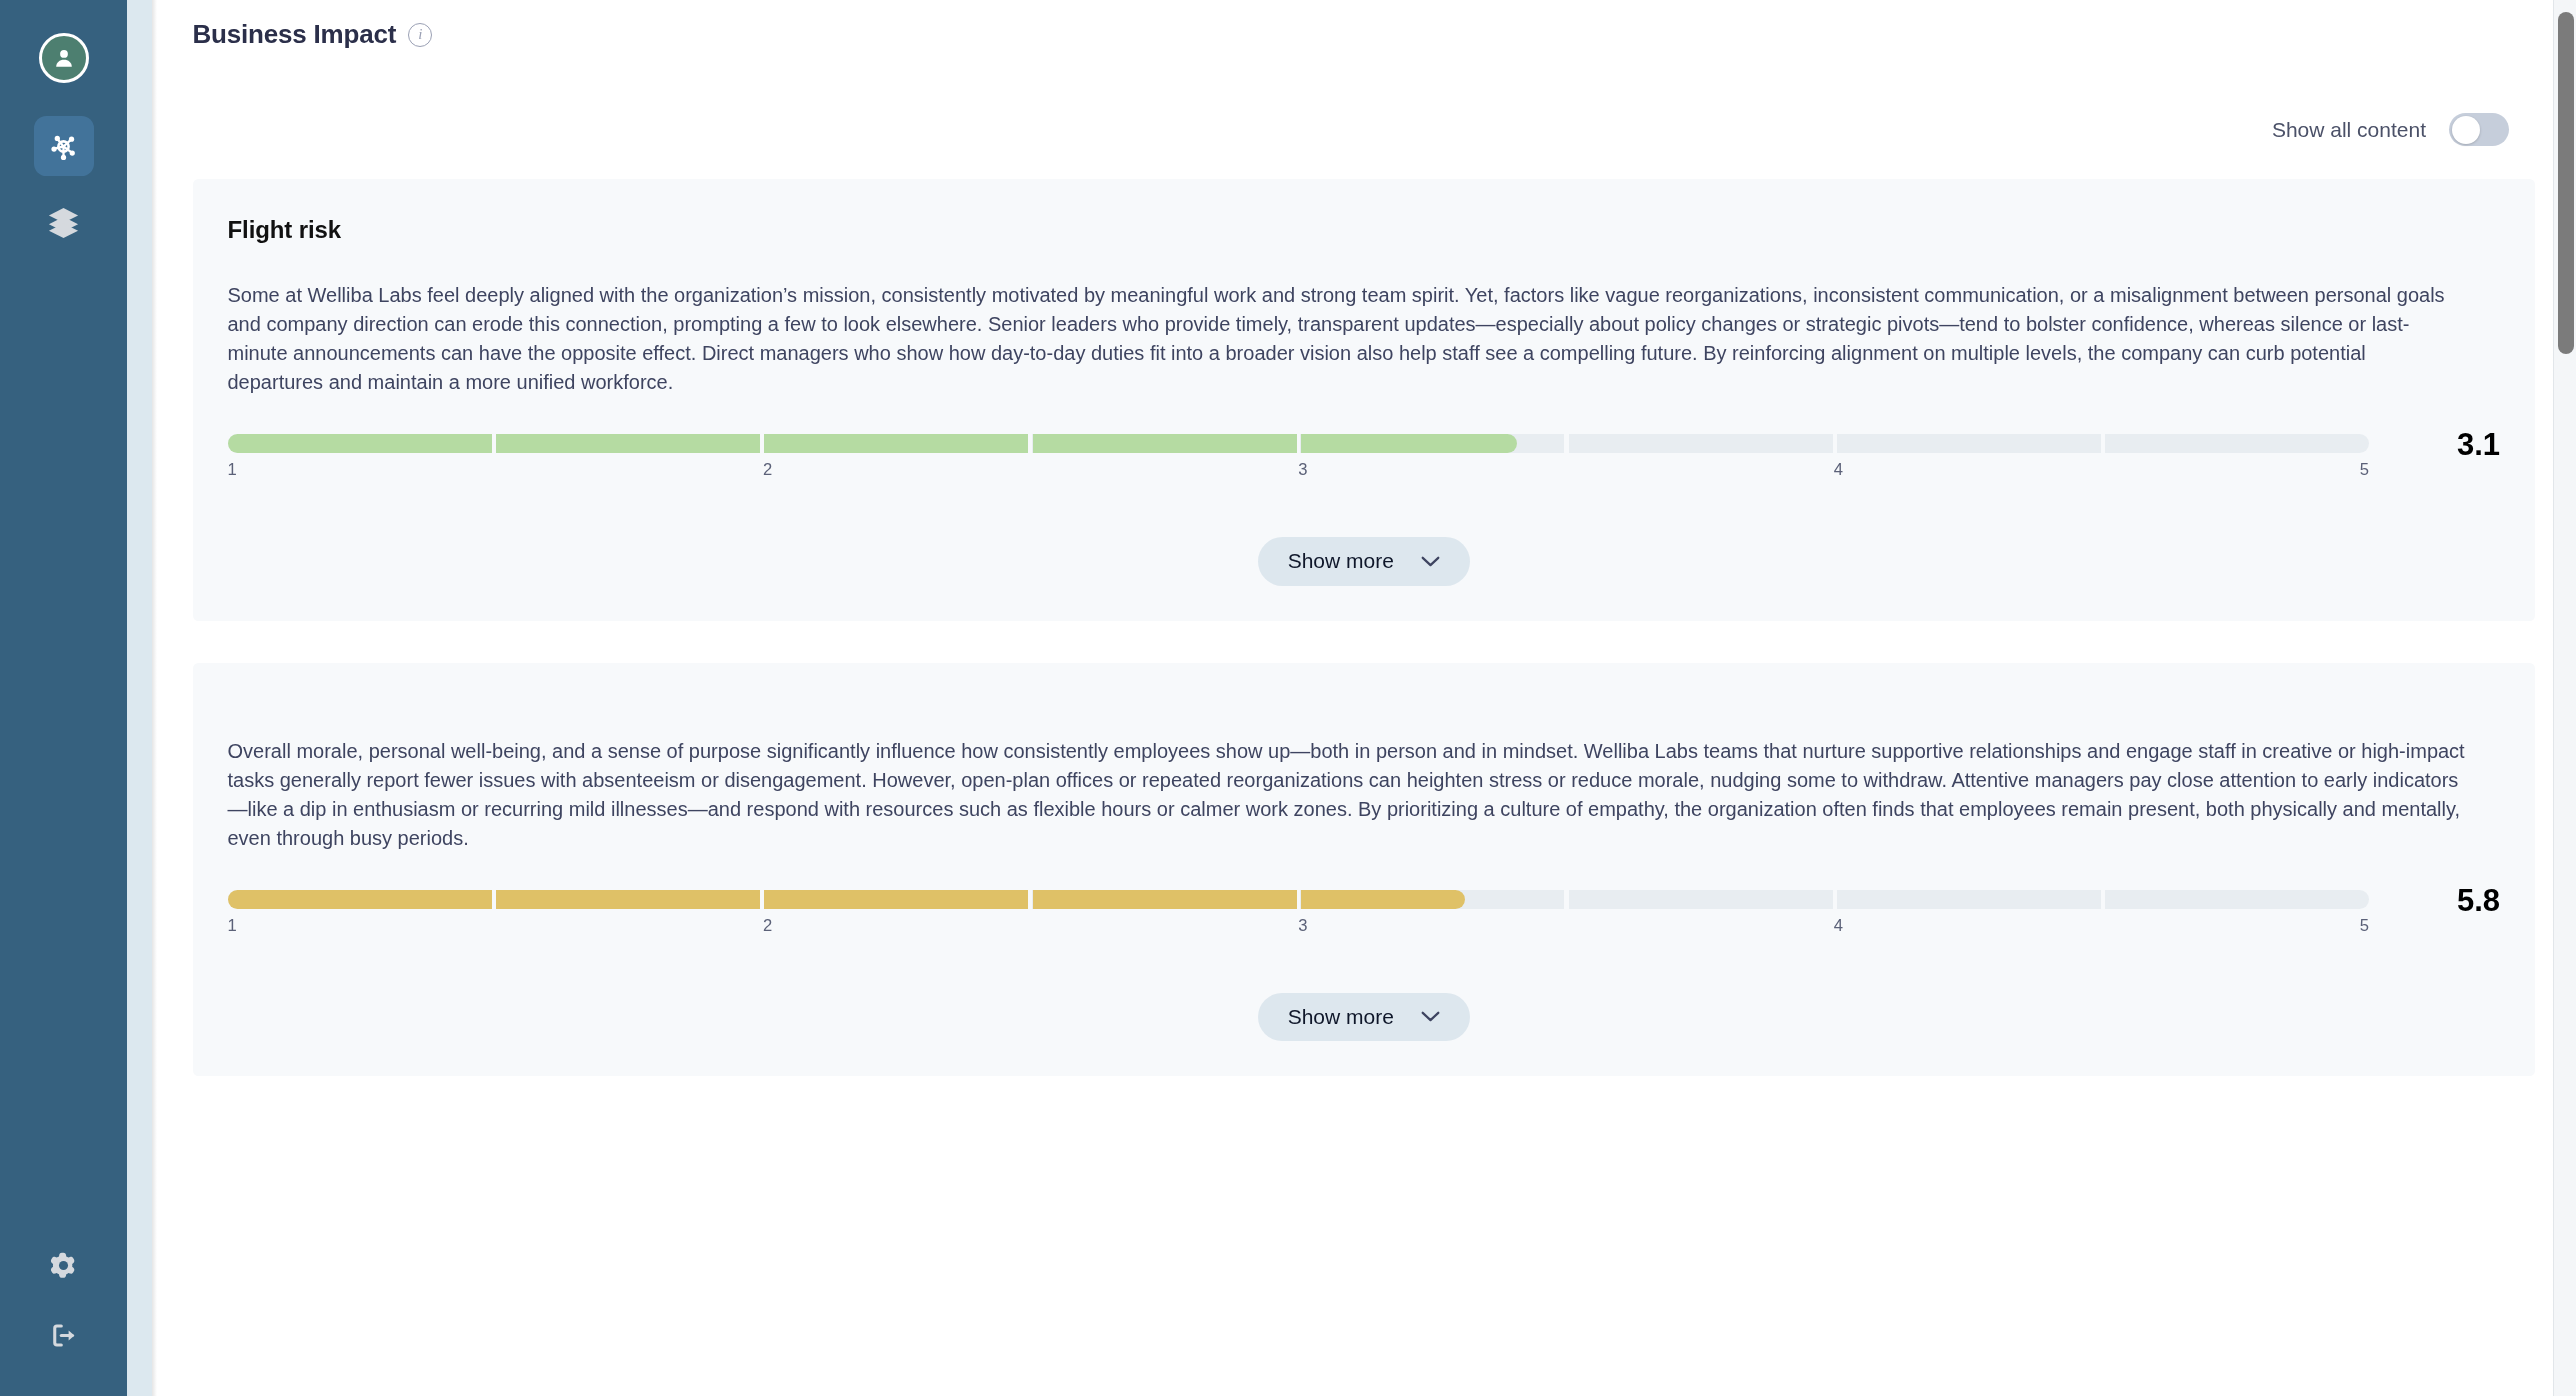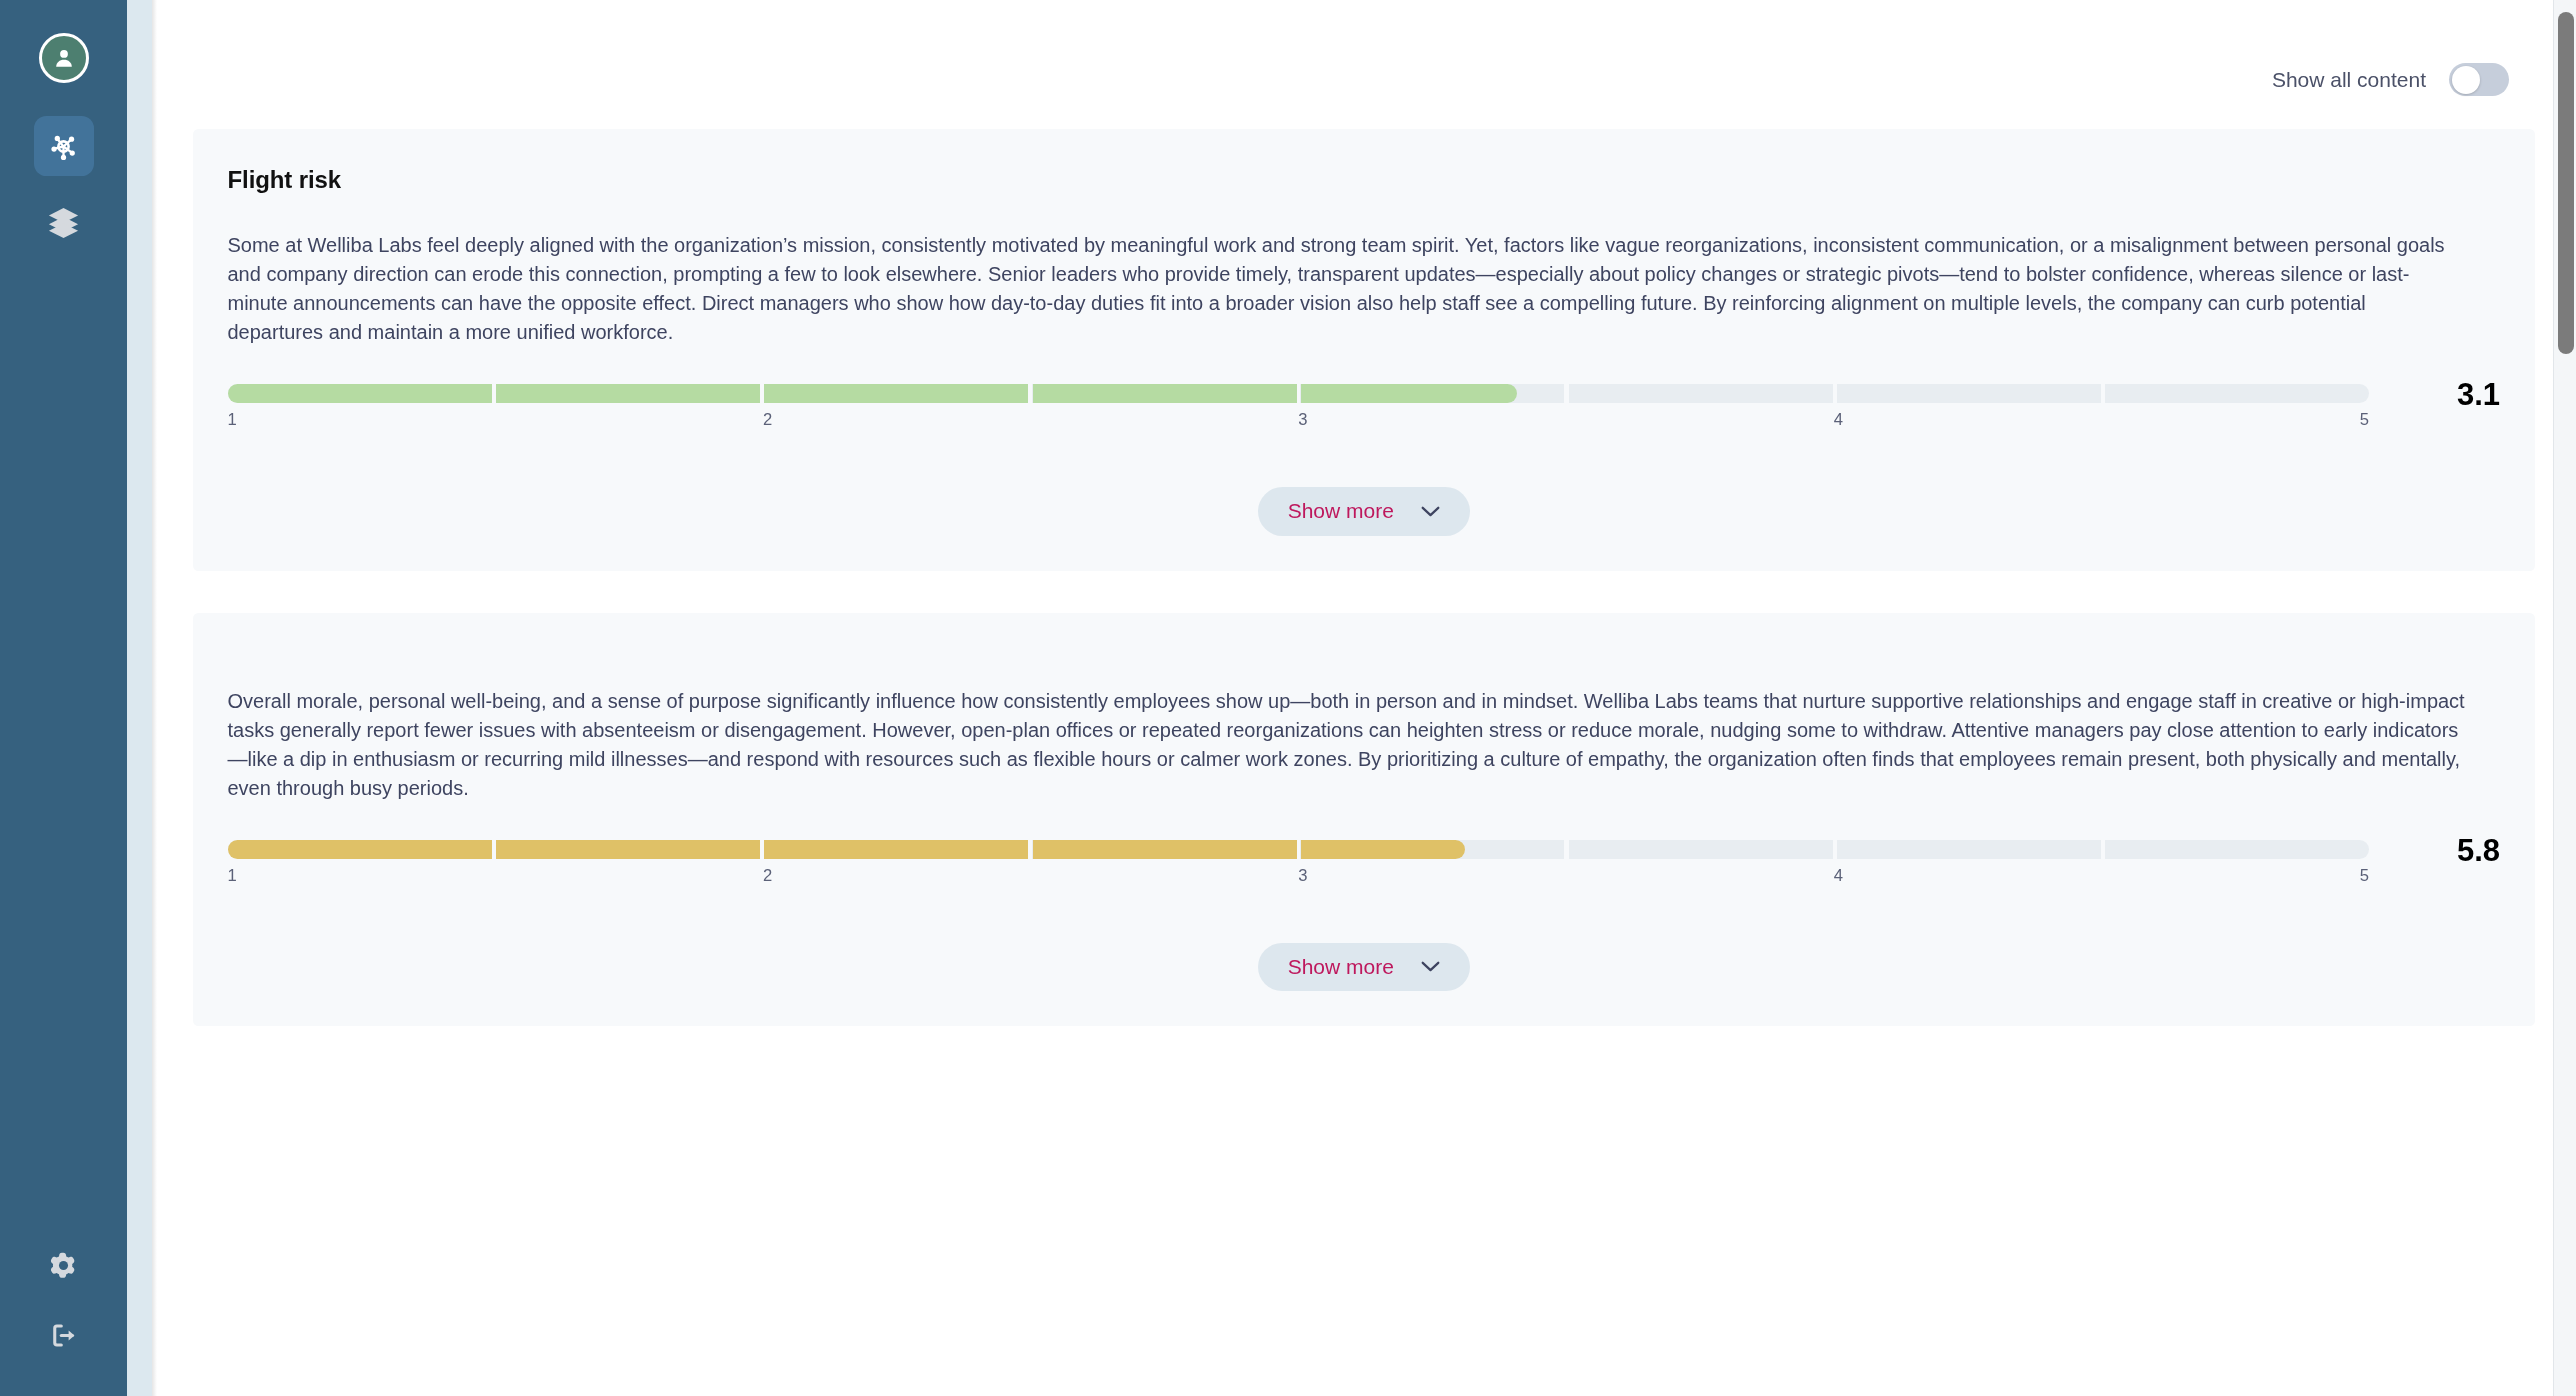--- a/index.html
+++ b/index.html
@@ -122,21 +122,21 @@
     flex: 0 0 105px; text-align: right; font-size: 31px;
     font-weight: bold; color: #000000; margin-left: 26px;
     line-height: 21px; padding-top: 0;
   }
 
   
   .show-more-row { display: flex; justify-content: center; padding: 51px 0 35px 0; }
   .show-more {
     background: #dde7ee; border: none; border-radius: 875px;
     padding: 12.3px 30px; display: flex; align-items: center; gap: 27px;
-    font-size: 21px; color: #be185d; cursor: pointer;
+    font-size: 21px; color: #0f172a; cursor: pointer;
     font-family: "Liberation Sans", sans-serif;
   }
   .chev { width: 19px; height: 11.4px; display: block; }
 
   
   .scroll-track {
     position: absolute; top: 0; right: 0; width: 23px; height: 1397px;
     background: #f4f6f8; border-left: 0.9px solid #e2e6ea;
   }
   .scroll-thumb {
@@ -208,20 +208,24 @@
       </div>
     </div>
   </nav>
 
   <div class="seam"></div>
 
   <main class="main">
     <div class="edge-shadow"></div>
     <div class="main-inner">
 
+      <div class="page-header">
+        <div class="page-title">Business Impact</div>
+        <div class="info-icon">i</div>
+      </div>
 
       <div class="toolbar">
         <span class="toolbar-label">Show all content</span>
         <div class="toggle">
           <div class="knob"></div>
         </div>
       </div>
 
       <div class="cards">
 

